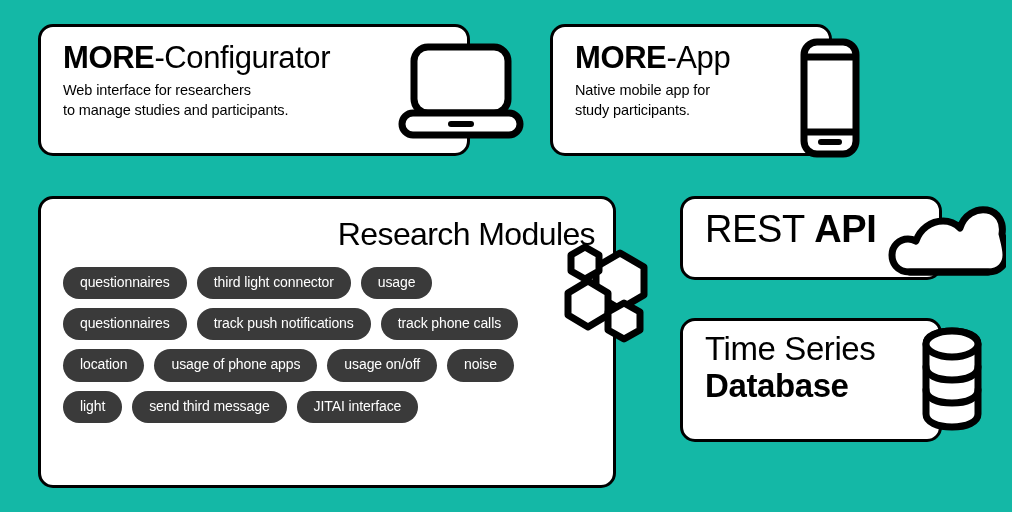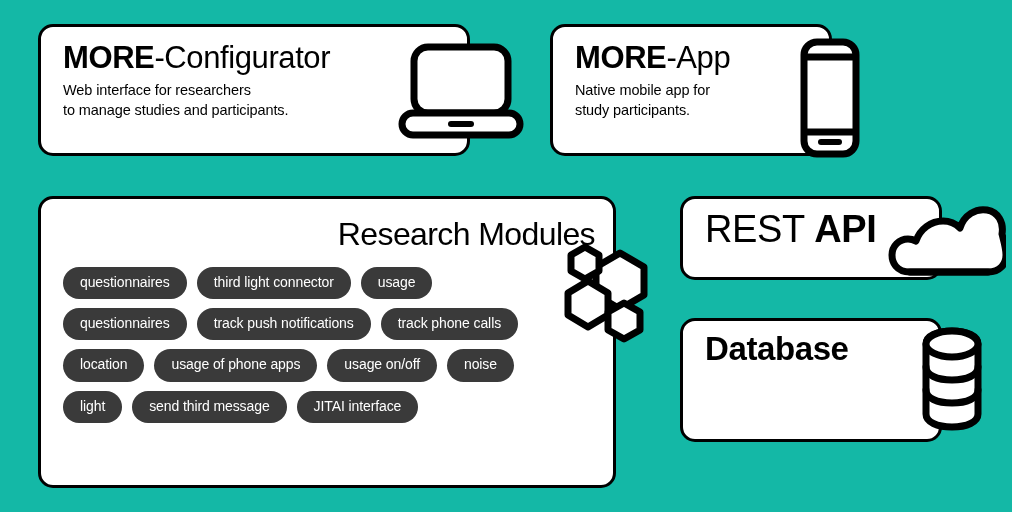--- a/index.html
+++ b/index.html
@@ -211,20 +211,21 @@
     <svg viewBox="0 0 118 76" width="118" height="76">
       <path class="fill-white" d="M22 68 C 8 68 4 58 4 51 C 4 42 11 35 20 35 C 23 35 26 36 28 37 C 32 25 43 17 55 17 C 62 17 68 20 72 24 C 76 11 88 4 99 6 C 110 8 116 18 114 30 C 116 38 118 44 118 51 C 118 60 112 68 100 68 Z"></path>
       <path class="stroke-k" d="M22 68 C 8 68 4 58 4 51 C 4 42 11 35 20 35 C 23 35 26 36 28 37 C 32 25 43 17 55 17 C 62 17 68 20 72 24 C 76 11 88 4 99 6 C 110 8 116 18 114 30 C 116 38 118 44 118 51 C 118 60 112 68 100 68 Z" stroke-width="7"></path>
       <line class="stroke-k" x1="22" y1="68" x2="100" y2="68" stroke-width="7"></line>
     </svg>
   </div>
 
   <div class="card" id="card-db">
     <div class="card-body">
       <div class="card-title">
+        <div class="t-normal">Time Series</div>
         <div class="t-bold">Database</div>
       </div>
     </div>
   </div>
 
   <div class="icon-abs" id="icon-database">
     <svg viewBox="0 0 80 106" width="80" height="106">
       <path class="fill-white" d="M14 18 L14 88 C14 96 25 101 40 101 C55 101 66 96 66 88 L66 18 Z"></path>
       <path class="stroke-k" d="M14 18 C14 10 25 5 40 5 C55 5 66 10 66 18 L66 88 C66 96 55 101 40 101 C25 101 14 96 14 88 Z" stroke-width="6"></path>
       <ellipse class="fill-white" cx="40" cy="18" rx="26" ry="13"></ellipse>

